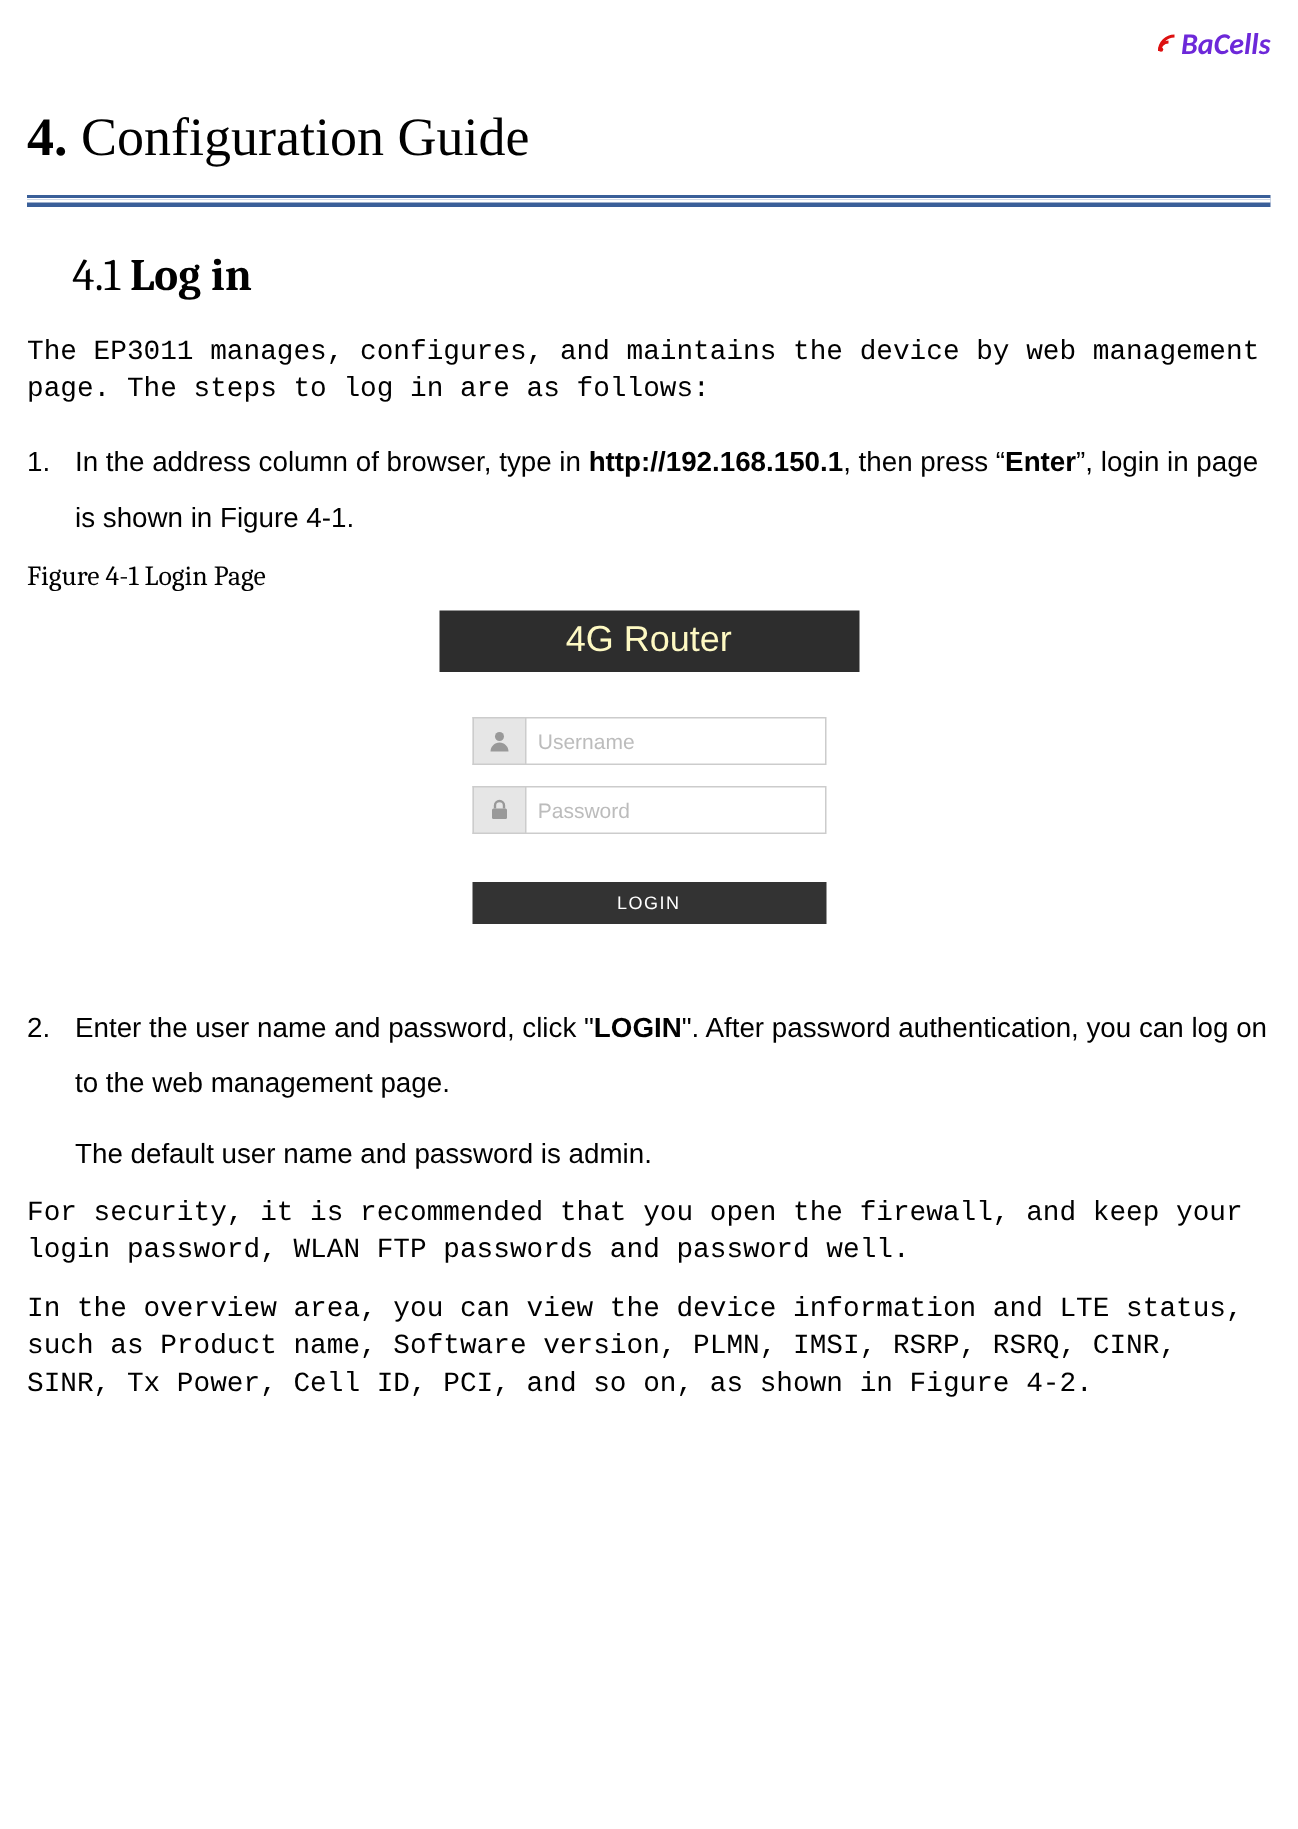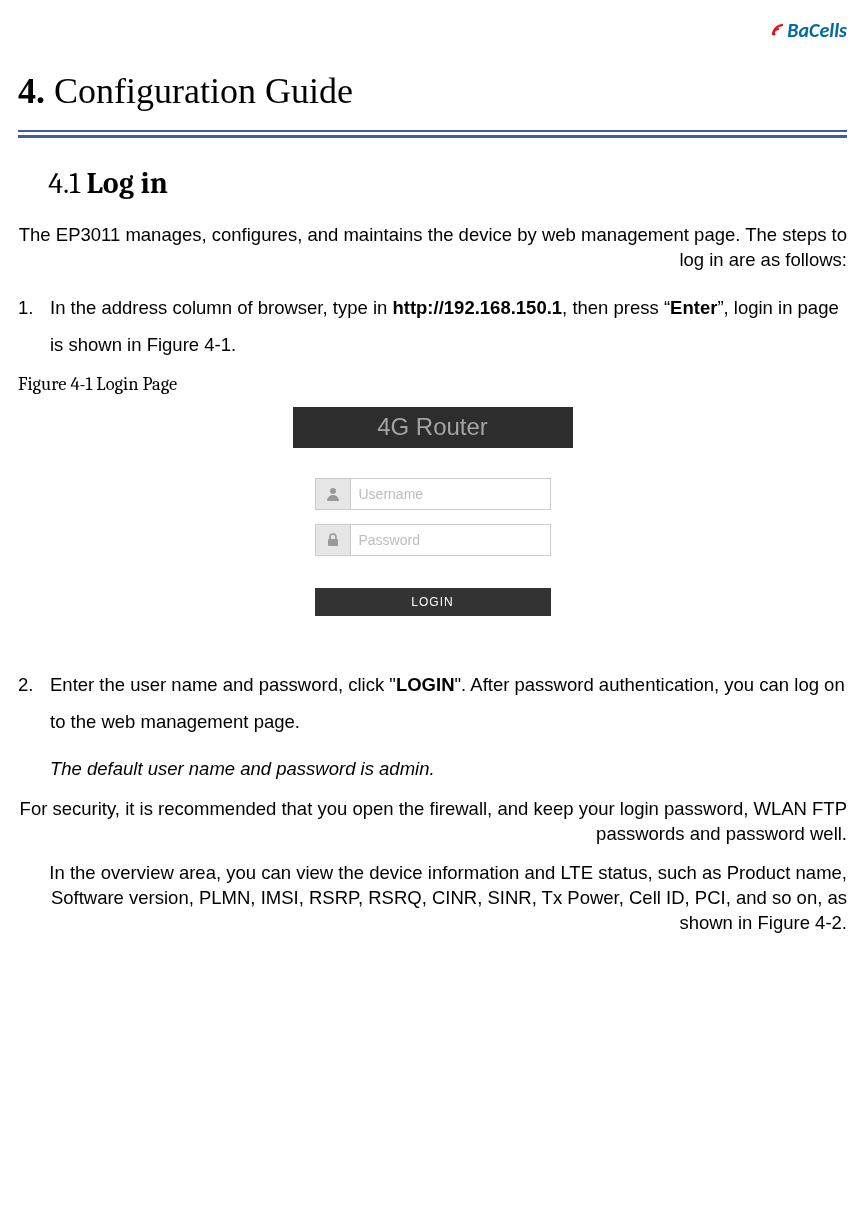--- a/index.html
+++ b/index.html
@@ -14,21 +14,21 @@
     padding: 20px 18px 40px 18px;
     position: relative;
   }
   .logo {
     position: absolute;
     top: 18px;
     right: 18px;
     font-weight: bold;
     font-size: 20px;
     font-style: italic;
-    color: #0369a1;
+    color: #6d28d9;
   }
   .logo .signal {
     display:inline-block;
     vertical-align: baseline;
     margin-right:1px;
   }
   .logo .signal svg { vertical-align: -1px; }
   .h1 {
     font-family: Liberation Serif, serif;
     font-size: 36px;
@@ -73,62 +73,60 @@
     margin: 24px 0 22px 0;
   }
   .h2 .num {
     font-weight: normal;
     display:inline-block;
     width: 62px;
     text-align: right;
   }
   .h2 .title { font-weight: bold; }
   .body-text {
-    font-family: Liberation Sans, sans-serif;
+    font-family: Liberation Mono, monospace;
     font-size: 18.5px;
     line-height: 1.35;
     margin: 0 0 14px 0;
-    text-align: right;
   }
   .list-item {
     font-family: Arial, sans-serif;
     font-size: 18.5px;
     line-height: 2.0;
     margin: 16px 0 10px 0;
     padding-left: 32px;
     text-indent: -32px;
   }
   .list-item .n { display:inline-block; width:32px; text-indent:0; }
   .list-sub {
     font-family: Arial, sans-serif;
     font-size: 18.5px;
     line-height: 2.0;
     margin: 0 0 10px 0;
     padding-left: 32px;
-    font-style: italic;
   }
   .fig-caption {
     text-align: left;
     font-family: Cambria, "Times New Roman", serif;
     font-size: 18.5px;
     margin: 10px 0 12px 0;
   }
   .login-box-wrap {
     text-align:center;
     margin-bottom: 40px;
   }
   .login-box {
     display:inline-block;
     width: 280px;
     background:#fff;
     text-align:center;
   }
   .login-header {
     background:#2d2d2d;
-    color:#a3a3a3;
+    color:#fef9c3;
     font-family: Arial, sans-serif;
     font-size: 24px;
     padding: 6px 0 7px 0;
     text-align: center;
   }
   .login-body { padding: 30px 22px 10px 22px; }
   .login-input-row {
     display:flex;
     align-items:stretch;
     margin-bottom: 14px;

